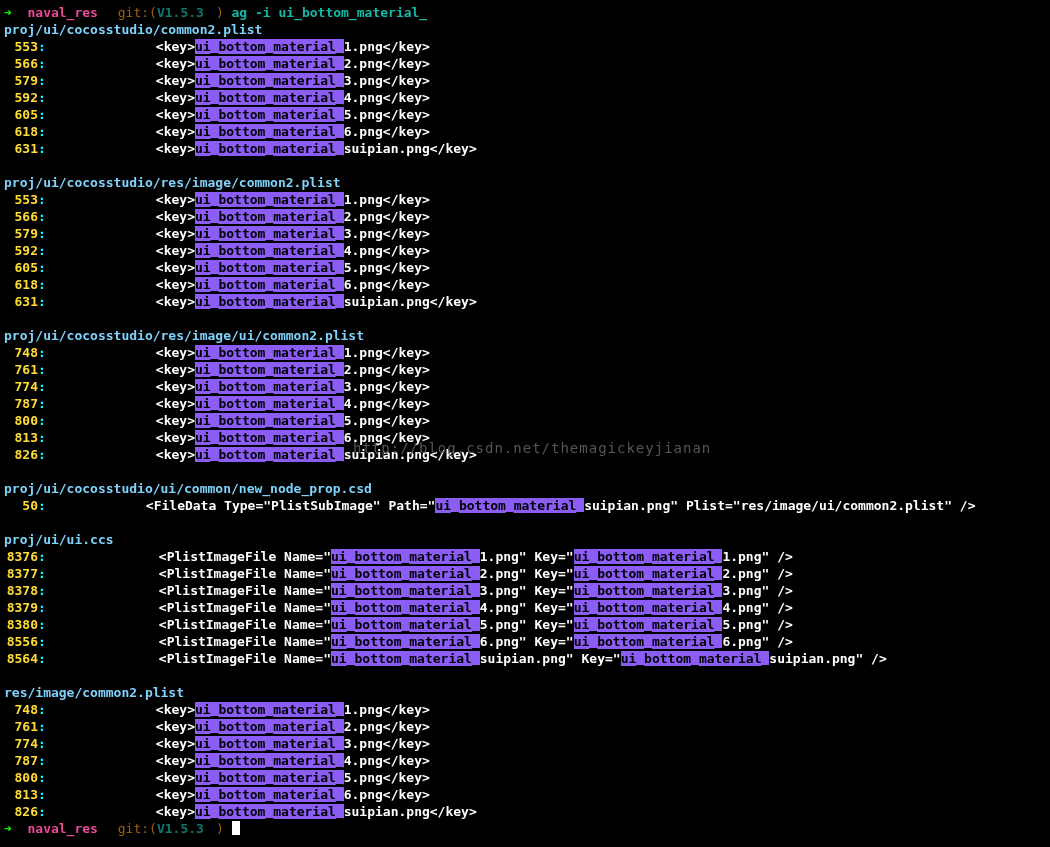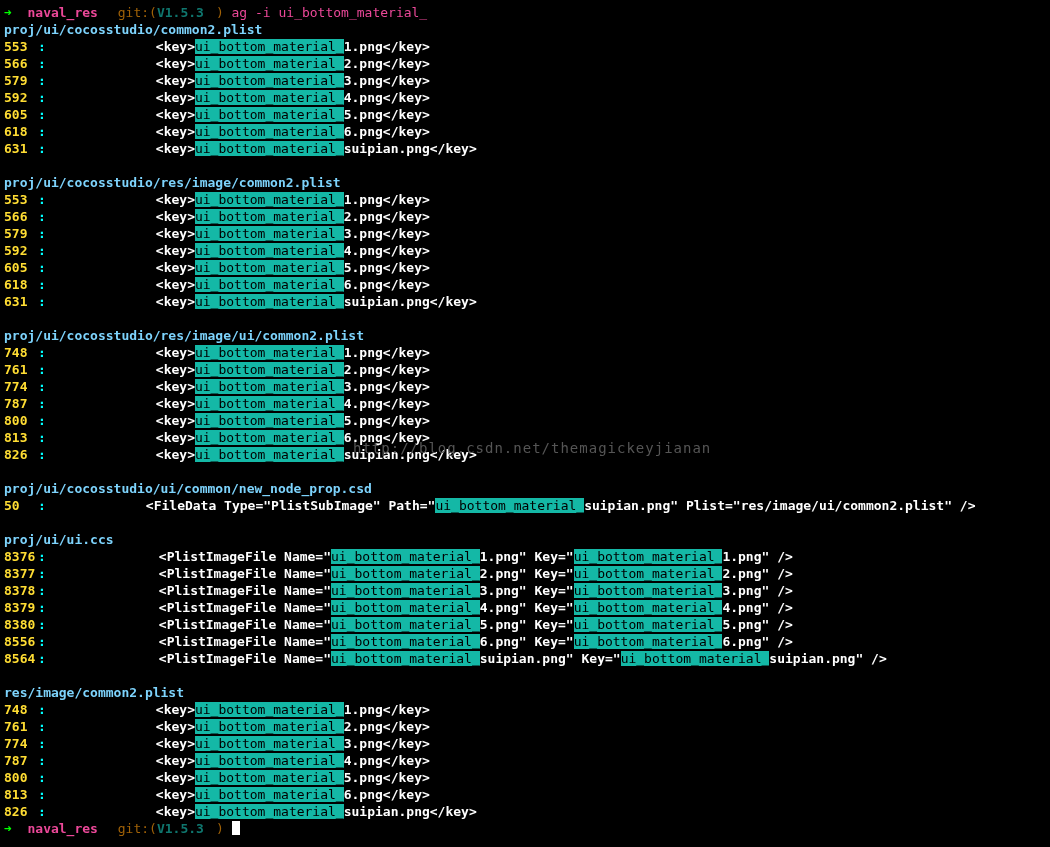--- a/index.html
+++ b/index.html
@@ -16,45 +16,45 @@
     -webkit-font-smoothing: antialiased;
   }
   .term {
     padding: 4px 4px;
     white-space: pre;
   }
   .arrow   { color: #00ff00; font-weight: bold; }
   .cwd     { color: #ec4899; font-weight: bold; }
   .gitlbl  { color: #a16207; font-weight: normal; margin-left: 12px; }
   .gitver  { color: #0f766e; font-weight: bold; }
-  .cmd     { color: #ec4899; font-weight: normal; }
+  .cmd     { color: #14b8a6; font-weight: bold; }
   .file    { color: #7dd3fc; font-weight: bold; }
   .lnum    { color: #ffdd33; font-weight: bold; }
   .colon   { color: #00ffff; font-weight: bold; }
   .txt     { color: #ffffff; font-weight: bold; }
-  .hl      { color: #000000; background: #14b8a6; font-weight: normal; }
+  .hl      { color: #000000; background: #8b5cf6; font-weight: bold; }
   .cursor  {
     display: inline-block;
     width: 8px;
     height: 14px;
     background: #ffffff;
     vertical-align: -2px;
   }
   .watermark {
     position: absolute;
     left: 353px;
     top: 440px;
     color: #555;
     font-family: "DejaVu Sans Mono", monospace;
     font-size: 14px;
     letter-spacing: 1px;
     pointer-events: none;
   }
   .row { display: block; }
-  .lw  { display: inline-block; width: 34px; text-align: left; }
+  .lw  { display: inline-block; width: 34px; text-align: right; }
   .pad-key { display:inline-block; width:110px; }
   .pad-csd { display:inline-block; width:100px; }
   .pad-ccs { display:inline-block; width:113px; }
 </style>
 </head>
 <body>
 
 <div class="term" id="term"><span class="row"><span class="arrow">➜  </span><span class="cwd">naval_res </span><span class="gitlbl">git:(</span><span class="gitver">V1.5.3</span><span class="gitlbl">) </span><span class="cmd">ag -i ui_bottom_material_</span></span><span class="row"><span class="file">proj/ui/cocosstudio/common2.plist</span></span><span class="row"><span class="lnum"><span class="lw">553</span></span><span class="colon">:</span><span class="pad-key"></span><span class="txt">&lt;key&gt;</span><span class="hl">ui_bottom_material_</span><span class="txt">1.png&lt;/key&gt;</span></span><span class="row"><span class="lnum"><span class="lw">566</span></span><span class="colon">:</span><span class="pad-key"></span><span class="txt">&lt;key&gt;</span><span class="hl">ui_bottom_material_</span><span class="txt">2.png&lt;/key&gt;</span></span><span class="row"><span class="lnum"><span class="lw">579</span></span><span class="colon">:</span><span class="pad-key"></span><span class="txt">&lt;key&gt;</span><span class="hl">ui_bottom_material_</span><span class="txt">3.png&lt;/key&gt;</span></span><span class="row"><span class="lnum"><span class="lw">592</span></span><span class="colon">:</span><span class="pad-key"></span><span class="txt">&lt;key&gt;</span><span class="hl">ui_bottom_material_</span><span class="txt">4.png&lt;/key&gt;</span></span><span class="row"><span class="lnum"><span class="lw">605</span></span><span class="colon">:</span><span class="pad-key"></span><span class="txt">&lt;key&gt;</span><span class="hl">ui_bottom_material_</span><span class="txt">5.png&lt;/key&gt;</span></span><span class="row"><span class="lnum"><span class="lw">618</span></span><span class="colon">:</span><span class="pad-key"></span><span class="txt">&lt;key&gt;</span><span class="hl">ui_bottom_material_</span><span class="txt">6.png&lt;/key&gt;</span></span><span class="row"><span class="lnum"><span class="lw">631</span></span><span class="colon">:</span><span class="pad-key"></span><span class="txt">&lt;key&gt;</span><span class="hl">ui_bottom_material_</span><span class="txt">suipian.png&lt;/key&gt;</span></span><span class="row"> </span><span class="row"><span class="file">proj/ui/cocosstudio/res/image/common2.plist</span></span><span class="row"><span class="lnum"><span class="lw">553</span></span><span class="colon">:</span><span class="pad-key"></span><span class="txt">&lt;key&gt;</span><span class="hl">ui_bottom_material_</span><span class="txt">1.png&lt;/key&gt;</span></span><span class="row"><span class="lnum"><span class="lw">566</span></span><span class="colon">:</span><span class="pad-key"></span><span class="txt">&lt;key&gt;</span><span class="hl">ui_bottom_material_</span><span class="txt">2.png&lt;/key&gt;</span></span><span class="row"><span class="lnum"><span class="lw">579</span></span><span class="colon">:</span><span class="pad-key"></span><span class="txt">&lt;key&gt;</span><span class="hl">ui_bottom_material_</span><span class="txt">3.png&lt;/key&gt;</span></span><span class="row"><span class="lnum"><span class="lw">592</span></span><span class="colon">:</span><span class="pad-key"></span><span class="txt">&lt;key&gt;</span><span class="hl">ui_bottom_material_</span><span class="txt">4.png&lt;/key&gt;</span></span><span class="row"><span class="lnum"><span class="lw">605</span></span><span class="colon">:</span><span class="pad-key"></span><span class="txt">&lt;key&gt;</span><span class="hl">ui_bottom_material_</span><span class="txt">5.png&lt;/key&gt;</span></span><span class="row"><span class="lnum"><span class="lw">618</span></span><span class="colon">:</span><span class="pad-key"></span><span class="txt">&lt;key&gt;</span><span class="hl">ui_bottom_material_</span><span class="txt">6.png&lt;/key&gt;</span></span><span class="row"><span class="lnum"><span class="lw">631</span></span><span class="colon">:</span><span class="pad-key"></span><span class="txt">&lt;key&gt;</span><span class="hl">ui_bottom_material_</span><span class="txt">suipian.png&lt;/key&gt;</span></span><span class="row"> </span><span class="row"><span class="file">proj/ui/cocosstudio/res/image/ui/common2.plist</span></span><span class="row"><span class="lnum"><span class="lw">748</span></span><span class="colon">:</span><span class="pad-key"></span><span class="txt">&lt;key&gt;</span><span class="hl">ui_bottom_material_</span><span class="txt">1.png&lt;/key&gt;</span></span><span class="row"><span class="lnum"><span class="lw">761</span></span><span class="colon">:</span><span class="pad-key"></span><span class="txt">&lt;key&gt;</span><span class="hl">ui_bottom_material_</span><span class="txt">2.png&lt;/key&gt;</span></span><span class="row"><span class="lnum"><span class="lw">774</span></span><span class="colon">:</span><span class="pad-key"></span><span class="txt">&lt;key&gt;</span><span class="hl">ui_bottom_material_</span><span class="txt">3.png&lt;/key&gt;</span></span><span class="row"><span class="lnum"><span class="lw">787</span></span><span class="colon">:</span><span class="pad-key"></span><span class="txt">&lt;key&gt;</span><span class="hl">ui_bottom_material_</span><span class="txt">4.png&lt;/key&gt;</span></span><span class="row"><span class="lnum"><span class="lw">800</span></span><span class="colon">:</span><span class="pad-key"></span><span class="txt">&lt;key&gt;</span><span class="hl">ui_bottom_material_</span><span class="txt">5.png&lt;/key&gt;</span></span><span class="row"><span class="lnum"><span class="lw">813</span></span><span class="colon">:</span><span class="pad-key"></span><span class="txt">&lt;key&gt;</span><span class="hl">ui_bottom_material_</span><span class="txt">6.png&lt;/key&gt;</span></span><span class="row"><span class="lnum"><span class="lw">826</span></span><span class="colon">:</span><span class="pad-key"></span><span class="txt">&lt;key&gt;</span><span class="hl">ui_bottom_material_</span><span class="txt">suipian.png&lt;/key&gt;</span></span><span class="row"> </span><span class="row"><span class="file">proj/ui/cocosstudio/ui/common/new_node_prop.csd</span></span><span class="row"><span class="lnum"><span class="lw">50</span></span><span class="colon">:</span><span class="pad-csd"></span><span class="txt">&lt;FileData Type="PlistSubImage" Path="</span><span class="hl">ui_bottom_material_</span><span class="txt">suipian.png" Plist="res/image/ui/common2.plist" /&gt;</span></span><span class="row"> </span><span class="row"><span class="file">proj/ui/ui.ccs</span></span><span class="row"><span class="lnum"><span class="lw">8376</span></span><span class="colon">:</span><span class="pad-ccs"></span><span class="txt">&lt;PlistImageFile Name="</span><span class="hl">ui_bottom_material_</span><span class="txt">1.png" Key="</span><span class="hl">ui_bottom_material_</span><span class="txt">1.png" /&gt;</span></span><span class="row"><span class="lnum"><span class="lw">8377</span></span><span class="colon">:</span><span class="pad-ccs"></span><span class="txt">&lt;PlistImageFile Name="</span><span class="hl">ui_bottom_material_</span><span class="txt">2.png" Key="</span><span class="hl">ui_bottom_material_</span><span class="txt">2.png" /&gt;</span></span><span class="row"><span class="lnum"><span class="lw">8378</span></span><span class="colon">:</span><span class="pad-ccs"></span><span class="txt">&lt;PlistImageFile Name="</span><span class="hl">ui_bottom_material_</span><span class="txt">3.png" Key="</span><span class="hl">ui_bottom_material_</span><span class="txt">3.png" /&gt;</span></span><span class="row"><span class="lnum"><span class="lw">8379</span></span><span class="colon">:</span><span class="pad-ccs"></span><span class="txt">&lt;PlistImageFile Name="</span><span class="hl">ui_bottom_material_</span><span class="txt">4.png" Key="</span><span class="hl">ui_bottom_material_</span><span class="txt">4.png" /&gt;</span></span><span class="row"><span class="lnum"><span class="lw">8380</span></span><span class="colon">:</span><span class="pad-ccs"></span><span class="txt">&lt;PlistImageFile Name="</span><span class="hl">ui_bottom_material_</span><span class="txt">5.png" Key="</span><span class="hl">ui_bottom_material_</span><span class="txt">5.png" /&gt;</span></span><span class="row"><span class="lnum"><span class="lw">8556</span></span><span class="colon">:</span><span class="pad-ccs"></span><span class="txt">&lt;PlistImageFile Name="</span><span class="hl">ui_bottom_material_</span><span class="txt">6.png" Key="</span><span class="hl">ui_bottom_material_</span><span class="txt">6.png" /&gt;</span></span><span class="row"><span class="lnum"><span class="lw">8564</span></span><span class="colon">:</span><span class="pad-ccs"></span><span class="txt">&lt;PlistImageFile Name="</span><span class="hl">ui_bottom_material_</span><span class="txt">suipian.png" Key="</span><span class="hl">ui_bottom_material_</span><span class="txt">suipian.png" /&gt;</span></span><span class="row"> </span><span class="row"><span class="file">res/image/common2.plist</span></span><span class="row"><span class="lnum"><span class="lw">748</span></span><span class="colon">:</span><span class="pad-key"></span><span class="txt">&lt;key&gt;</span><span class="hl">ui_bottom_material_</span><span class="txt">1.png&lt;/key&gt;</span></span><span class="row"><span class="lnum"><span class="lw">761</span></span><span class="colon">:</span><span class="pad-key"></span><span class="txt">&lt;key&gt;</span><span class="hl">ui_bottom_material_</span><span class="txt">2.png&lt;/key&gt;</span></span><span class="row"><span class="lnum"><span class="lw">774</span></span><span class="colon">:</span><span class="pad-key"></span><span class="txt">&lt;key&gt;</span><span class="hl">ui_bottom_material_</span><span class="txt">3.png&lt;/key&gt;</span></span><span class="row"><span class="lnum"><span class="lw">787</span></span><span class="colon">:</span><span class="pad-key"></span><span class="txt">&lt;key&gt;</span><span class="hl">ui_bottom_material_</span><span class="txt">4.png&lt;/key&gt;</span></span><span class="row"><span class="lnum"><span class="lw">800</span></span><span class="colon">:</span><span class="pad-key"></span><span class="txt">&lt;key&gt;</span><span class="hl">ui_bottom_material_</span><span class="txt">5.png&lt;/key&gt;</span></span><span class="row"><span class="lnum"><span class="lw">813</span></span><span class="colon">:</span><span class="pad-key"></span><span class="txt">&lt;key&gt;</span><span class="hl">ui_bottom_material_</span><span class="txt">6.png&lt;/key&gt;</span></span><span class="row"><span class="lnum"><span class="lw">826</span></span><span class="colon">:</span><span class="pad-key"></span><span class="txt">&lt;key&gt;</span><span class="hl">ui_bottom_material_</span><span class="txt">suipian.png&lt;/key&gt;</span></span><span class="row"><span class="arrow">➜  </span><span class="cwd">naval_res </span><span class="gitlbl">git:(</span><span class="gitver">V1.5.3</span><span class="gitlbl">) </span><span class="cursor"></span></span></div>
 <div class="watermark">http://blog.csdn.net/themagickeyjianan</div>
 

